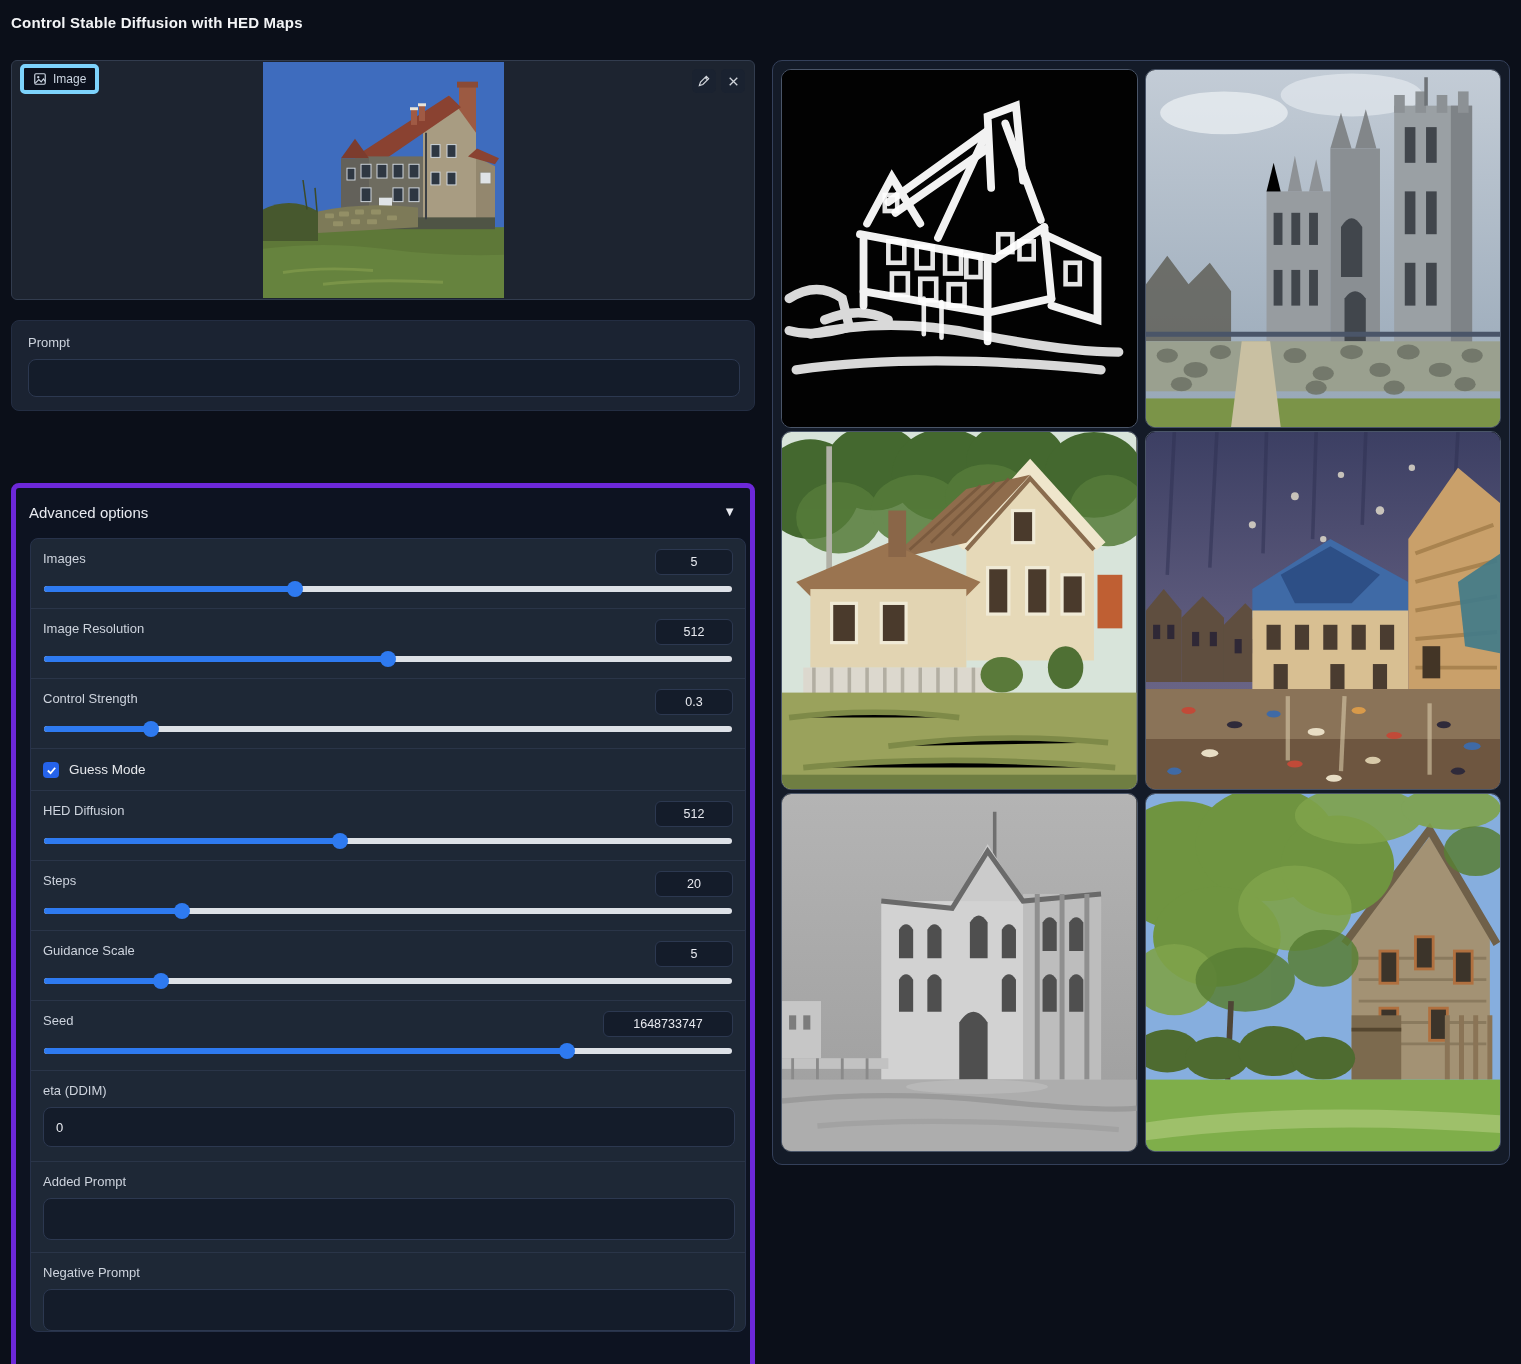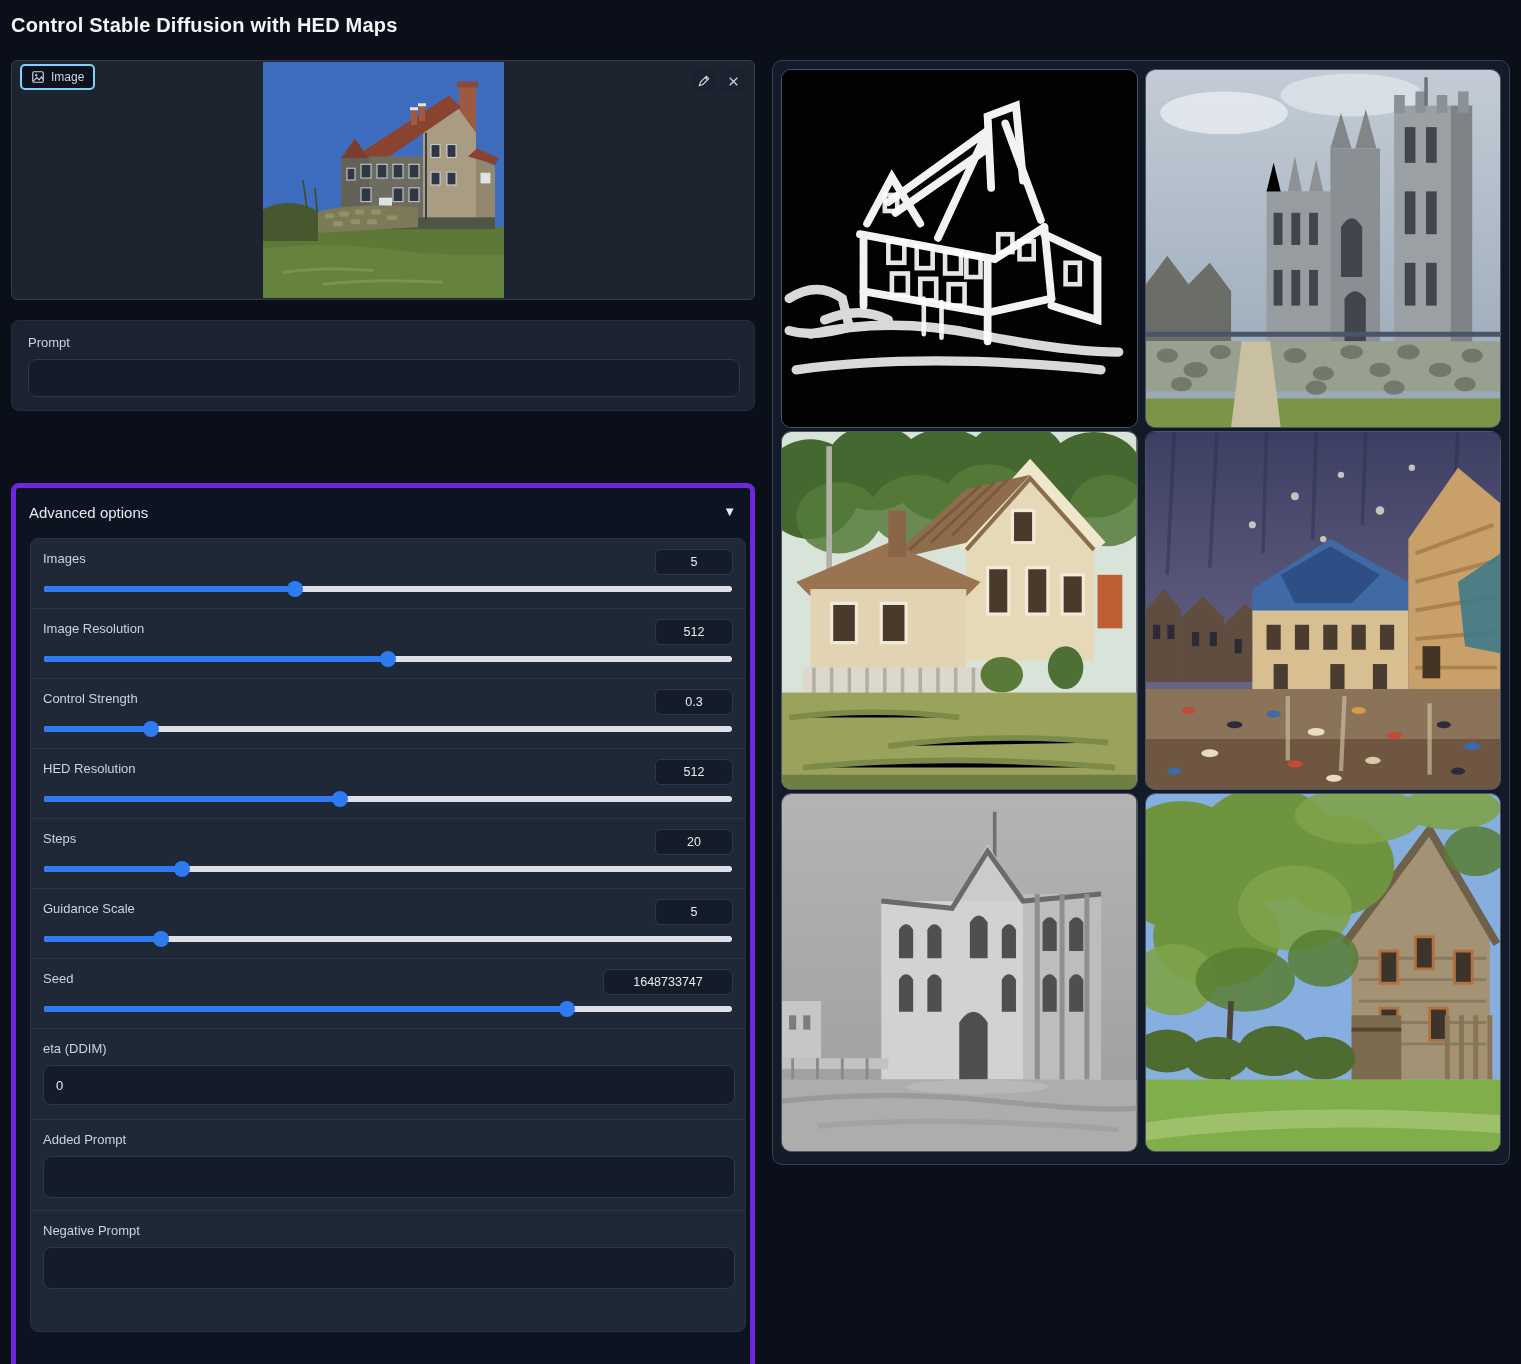--- a/index.html
+++ b/index.html
@@ -1,25 +1,25 @@
 <!DOCTYPE html>
 <html><head>
 <meta charset="utf-8">
 <style>
   * { margin:0; padding:0; box-sizing:border-box; }
   html,body { background:#0b0f19; }
   body { font-family:"Liberation Sans", sans-serif; color:#e5e7eb; }
   .page { position:relative; width:1521px; height:1364px; background:#0b0f19; overflow:hidden; }
 
-  .app-title { position:absolute; left:11px; top:14px; font-size:20px; font-weight:bold; color:#f3f4f6; letter-spacing:.2px; }
+  .app-title { position:absolute; left:11px; top:14px; font-size:15px; font-weight:bold; color:#f3f4f6; letter-spacing:.2px; }
 
   
   .image-widget { position:absolute; left:11px; top:60px; width:744px; height:240px; background:#1d2430; border:1px solid #323c4e; border-radius:6px; }
   .photo { position:absolute; left:251px; top:1px; width:241px; height:236px; }
-  .image-tag { position:absolute; left:8px; top:3px; display:flex; align-items:center; gap:6px; padding:4px 9px; background:#0c111d; border:2px solid #7dd3fc; border-radius:5px; font-size:12px; color:#cbd5e1; z-index:3; }
+  .image-tag { position:absolute; left:8px; top:3px; display:flex; align-items:center; gap:6px; padding:4px 9px; background:#0c111d; border:4px solid #7dd3fc; border-radius:5px; font-size:12px; color:#cbd5e1; z-index:3; }
   .widget-actions { position:absolute; right:9px; top:8px; display:flex; gap:5px; z-index:3; }
   .icon-btn { width:24px; height:24px; border-radius:5px; background:#1a2230; display:flex; align-items:center; justify-content:center; cursor:pointer; }
 
   
   .prompt-block { position:absolute; left:11px; top:320px; width:744px; height:91px; background:#1b2332; border:1px solid #232d42; border-radius:8px; }
   .field-label { font-size:13px; color:#cdd3dd; }
   .prompt-block .field-label { position:absolute; left:16px; top:14px; }
   .text-input { background:#141c2a; border:1px solid #2c3850; border-radius:8px; color:#e8eaf0; font-size:13px; padding:0 12px; font-family:"Liberation Sans", sans-serif; }
   .prompt-input { position:absolute; left:16px; top:38px; width:712px; height:38px; }
 
@@ -174,23 +174,31 @@
         <input class="numbox" value="0.3" style="">
         <div class="slider">
           <div class="track">
               <div class="fill" style="width: 15.5%;">
                 <div class="handle"></div>
               </div>
             </div>
         </div>
       </div>
 
+      <div class="row checkbox-row">
+        <div class="checkbox" id="guess-box">
+          <svg width="11" height="11" viewBox="0 0 24 24">
+            <path d="M4 12 L10 18 L20 6" fill="none" stroke="#ffffff" stroke-width="4"></path>
+          </svg>
+        </div>
+        <div class="checkbox-label">Guess Mode</div>
+      </div>
 
       <div class="row" style="height:70px;">
-        <div class="field-label">HED Resolution</div>
+        <div class="field-label">HED Diffusion</div>
         <input class="numbox" value="512" style="">
         <div class="slider">
           <div class="track">
               <div class="fill" style="width: 43%;">
                 <div class="handle"></div>
               </div>
             </div>
         </div>
       </div>
 

